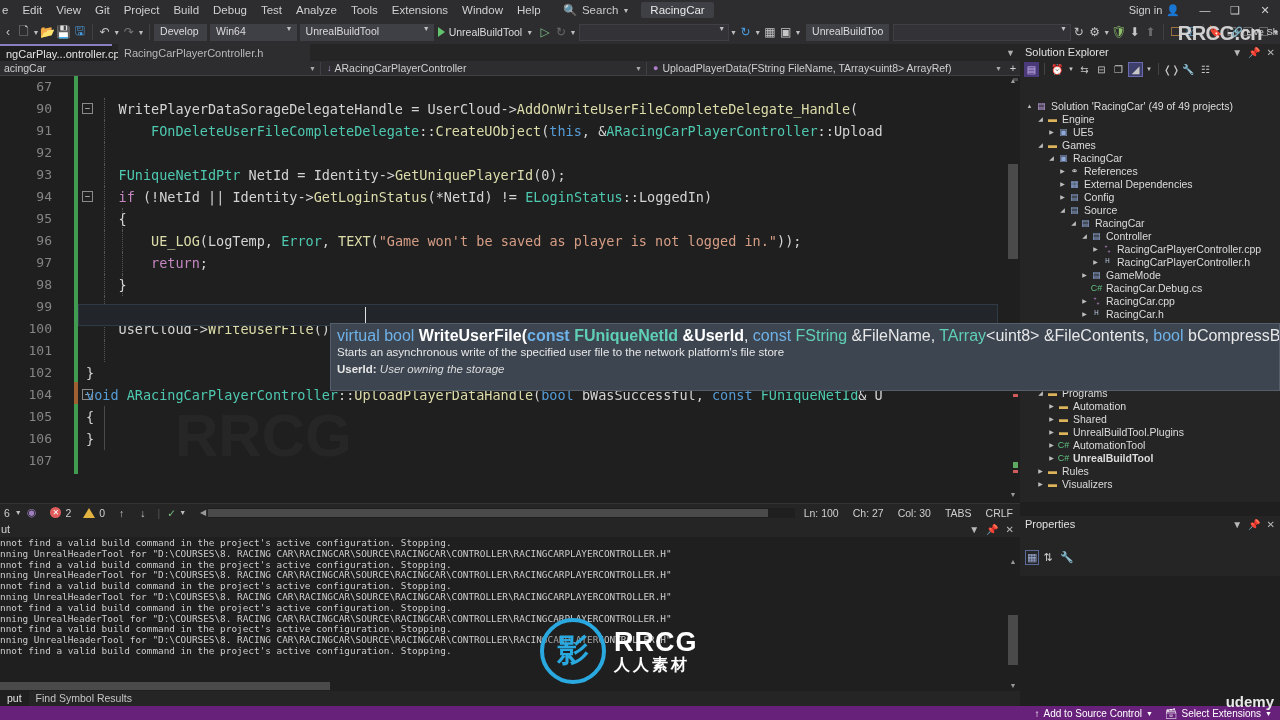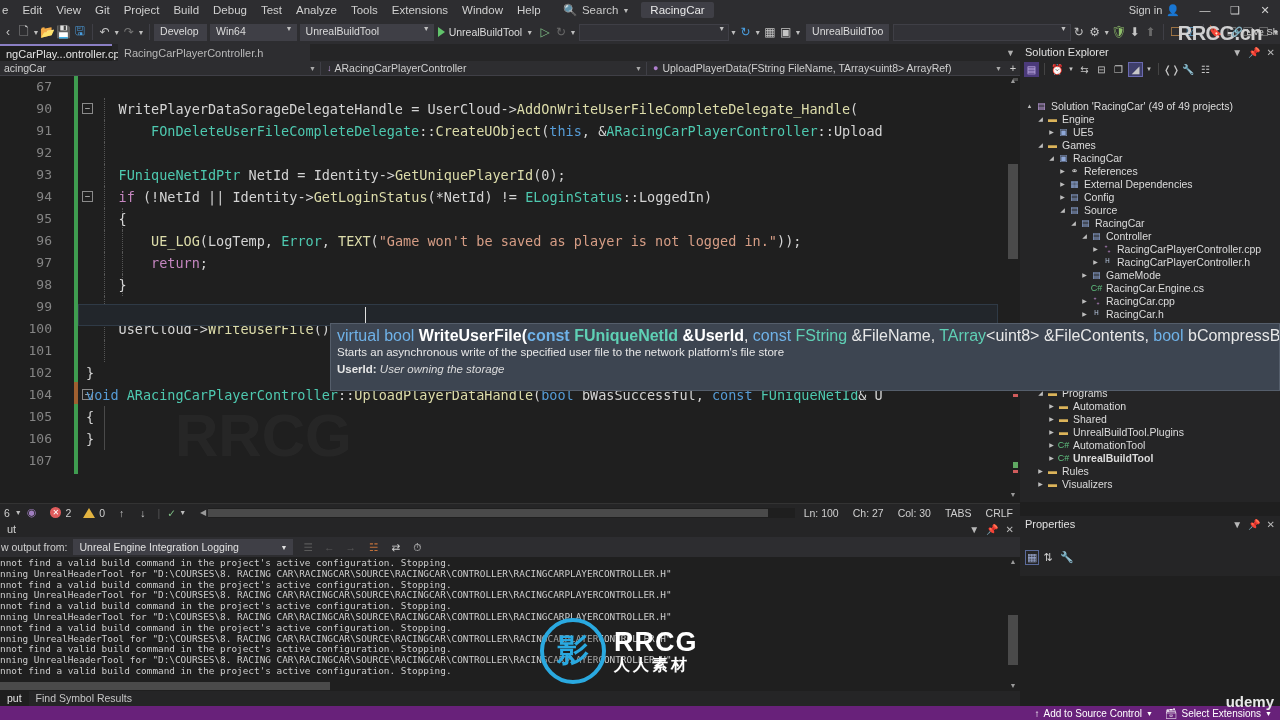--- a/index.html
+++ b/index.html
@@ -477,39 +477,26 @@
     </div>
     <div class="pos-cell">Ln: 100</div>
     <div class="pos-cell">Ch: 27</div>
     <div class="pos-cell">Col: 30</div>
     <div class="pos-cell">TABS</div>
     <div class="pos-cell">CRLF</div>
   </div>
 
   <div class="outpane">
     <div class="out-title">
-      <span style="padding-left:7px">ut</span>
+      <span style="padding-left:1px">ut</span>
       <div class="out-title-right">
         <span>▼</span>
         <span>📌</span>
         <span>✕</span>
       </div>
-    </div>
-    <div class="out-toolbar">
-      <span style="padding-left:1px">w output from:</span>
-      <div class="out-dd">
-        <span>Unreal Engine Integration Logging</span>
-        <span class="car">▼</span>
-      </div>
-      <span style="color:#5a5a5a;padding-left:6px">☰</span>
-      <span style="color:#5a5a5a;padding-left:6px">←</span>
-      <span style="color:#5a5a5a;padding-left:6px">→</span>
-      <span style="color:#c0703a;padding-left:8px">☵</span>
-      <span style="color:#cfcfcf;padding-left:8px">⇄</span>
-      <span style="color:#cfcfcf;padding-left:8px">⏱</span>
     </div>
     <div class="out-body" id="out-body">
         <div class="oline">nnot find a valid build command in the project's active configuration. Stopping.</div>
         <div class="oline">nning UnrealHeaderTool for "D:\COURSES\8. RACING CAR\RACINGCAR\SOURCE\RACINGCAR\CONTROLLER\RACINGCARPLAYERCONTROLLER.H"</div>
         <div class="oline">nnot find a valid build command in the project's active configuration. Stopping.</div>
         <div class="oline">nning UnrealHeaderTool for "D:\COURSES\8. RACING CAR\RACINGCAR\SOURCE\RACINGCAR\CONTROLLER\RACINGCARPLAYERCONTROLLER.H"</div>
         <div class="oline">nnot find a valid build command in the project's active configuration. Stopping.</div>
         <div class="oline">nning UnrealHeaderTool for "D:\COURSES\8. RACING CAR\RACINGCAR\SOURCE\RACINGCAR\CONTROLLER\RACINGCARPLAYERCONTROLLER.H"</div>
         <div class="oline">nnot find a valid build command in the project's active configuration. Stopping.</div>
         <div class="oline">nning UnrealHeaderTool for "D:\COURSES\8. RACING CAR\RACINGCAR\SOURCE\RACINGCAR\CONTROLLER\RACINGCARPLAYERCONTROLLER.H"</div>
@@ -627,21 +614,21 @@
           <span class="tlabel">RacingCarPlayerController.h</span>
         </div>
         <div class="trow" style="padding-left: 59px;">
           <span class="tw">▶</span>
           <span class="ticon" style="color:#8fa8d8">▤</span>
           <span class="tlabel">GameMode</span>
         </div>
         <div class="trow" style="padding-left: 59px;">
           <span class="tw"></span>
           <span class="ticon" style="color:#5fbf7f">C#</span>
-          <span class="tlabel">RacingCar.Engine.cs</span>
+          <span class="tlabel">RacingCar.Debug.cs</span>
         </div>
         <div class="trow" style="padding-left: 59px;">
           <span class="tw">▶</span>
           <span class="ticon" style="color:#c08ad0">⁺₊</span>
           <span class="tlabel">RacingCar.cpp</span>
         </div>
         <div class="trow" style="padding-left: 59px;">
           <span class="tw">▶</span>
           <span class="ticon" style="color:#b8c8e0">ᴴ</span>
           <span class="tlabel">RacingCar.h</span>

